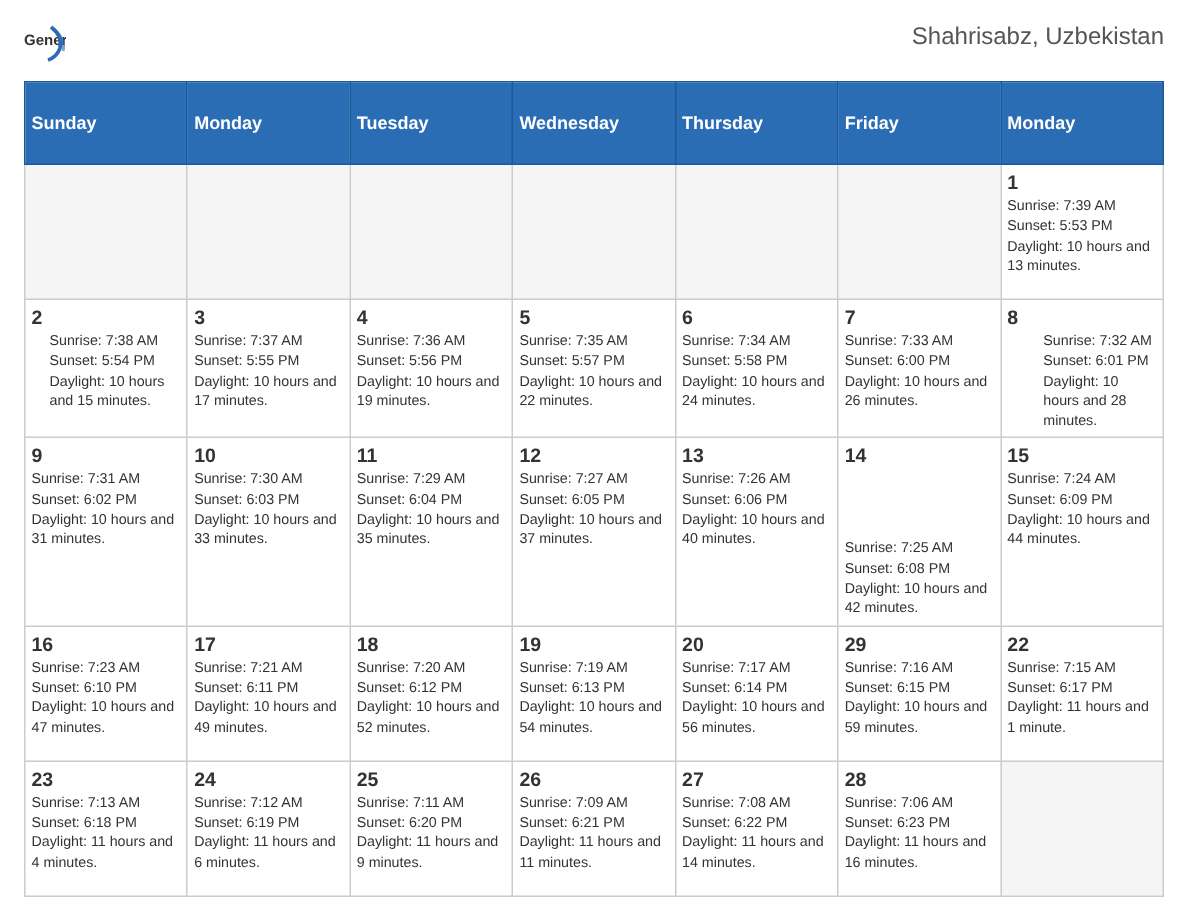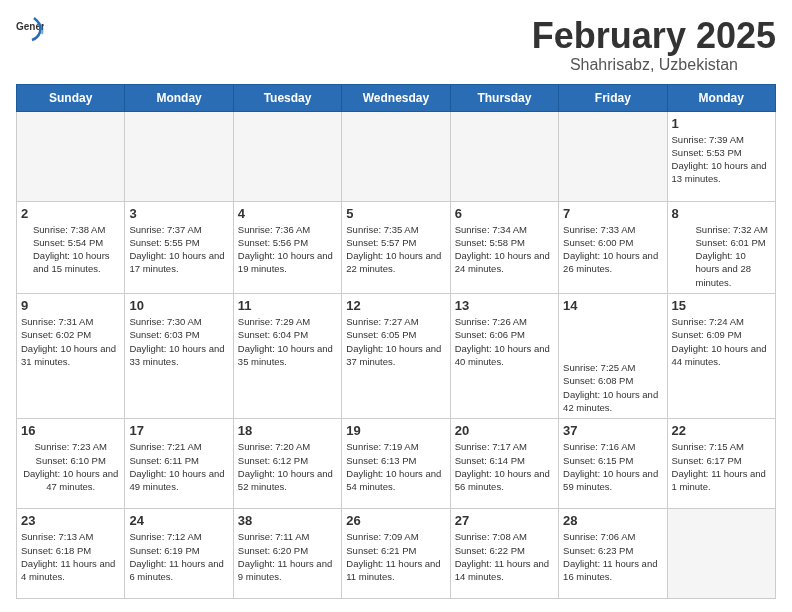--- a/index.html
+++ b/index.html
@@ -42,22 +42,22 @@
     table {
       width: 100%;
       border-collapse: collapse;
       table-layout: fixed;
     }
     th {
       background-color: #2a6db5;
       color: white;
       font-size: 12px;
       font-weight: bold;
-      padding: 6px 4px;
-      text-align: center;
+      padding: 20px 4px;
+      text-align: left;
       border: 1px solid #1a5a9a;
     }
     td {
       border: 1px solid #ccc;
       vertical-align: top;
       padding: 4px;
       height: 90px;
       background: #fff;
     }
     td.empty {
@@ -81,21 +81,20 @@
 
 <div class="header-section">
   <div class="logo">
     <svg class="logo-icon" viewBox="0 0 28 28">
       <text x="0" y="14" font-size="10" fill="#333" font-weight="bold">General</text>
       <path d="M18 2 Q26 8 24 16 Q22 22 16 24" stroke="#2a6db5" stroke-width="2.5" fill="none"></path>
       <path d="M20 4 Q28 10 26 18" stroke="#2a6db5" stroke-width="2" fill="none" opacity="0.6"></path>
     </svg>
   </div>
   <div class="title-section">
-    <div class="month-year">February 2025</div>
     <div class="location">Shahrisabz, Uzbekistan</div>
   </div>
 </div>
 
 <table>
   <thead>
     <tr>
     <th>Sunday</th>
         <th>Monday</th>
         <th>Tuesday</th>
@@ -204,21 +203,21 @@
         <td>
           <span class="day-number">15</span>
           <div class="day-info" style="white-space: pre-line;">Sunrise: 7:24 AM
 Sunset: 6:09 PM
 Daylight: 10 hours and 44 minutes.</div>
         </td>
       </tr>
       <tr>
         <td>
           <span class="day-number">16</span>
-          <div class="day-info" style="white-space: pre-line; text-align: center;">Sunrise: 7:23 AM
+          <div class="day-info" style="white-space: pre-line;">Sunrise: 7:23 AM
 Sunset: 6:10 PM
 Daylight: 10 hours and 47 minutes.</div>
         </td>
         <td>
           <span class="day-number">17</span>
           <div class="day-info" style="white-space: pre-line;">Sunrise: 7:21 AM
 Sunset: 6:11 PM
 Daylight: 10 hours and 49 minutes.</div>
         </td>
         <td>
@@ -233,21 +232,21 @@
 Sunset: 6:13 PM
 Daylight: 10 hours and 54 minutes.</div>
         </td>
         <td>
           <span class="day-number">20</span>
           <div class="day-info" style="white-space: pre-line;">Sunrise: 7:17 AM
 Sunset: 6:14 PM
 Daylight: 10 hours and 56 minutes.</div>
         </td>
         <td>
-          <span class="day-number">37</span>
+          <span class="day-number">29</span>
           <div class="day-info" style="white-space: pre-line;">Sunrise: 7:16 AM
 Sunset: 6:15 PM
 Daylight: 10 hours and 59 minutes.</div>
         </td>
         <td>
           <span class="day-number">22</span>
           <div class="day-info" style="white-space: pre-line;">Sunrise: 7:15 AM
 Sunset: 6:17 PM
 Daylight: 11 hours and 1 minute.</div>
         </td>
@@ -259,21 +258,21 @@
 Sunset: 6:18 PM
 Daylight: 11 hours and 4 minutes.</div>
         </td>
         <td>
           <span class="day-number">24</span>
           <div class="day-info" style="white-space: pre-line;">Sunrise: 7:12 AM
 Sunset: 6:19 PM
 Daylight: 11 hours and 6 minutes.</div>
         </td>
         <td>
-          <span class="day-number">38</span>
+          <span class="day-number">25</span>
           <div class="day-info" style="white-space: pre-line;">Sunrise: 7:11 AM
 Sunset: 6:20 PM
 Daylight: 11 hours and 9 minutes.</div>
         </td>
         <td>
           <span class="day-number">26</span>
           <div class="day-info" style="white-space: pre-line;">Sunrise: 7:09 AM
 Sunset: 6:21 PM
 Daylight: 11 hours and 11 minutes.</div>
         </td>

